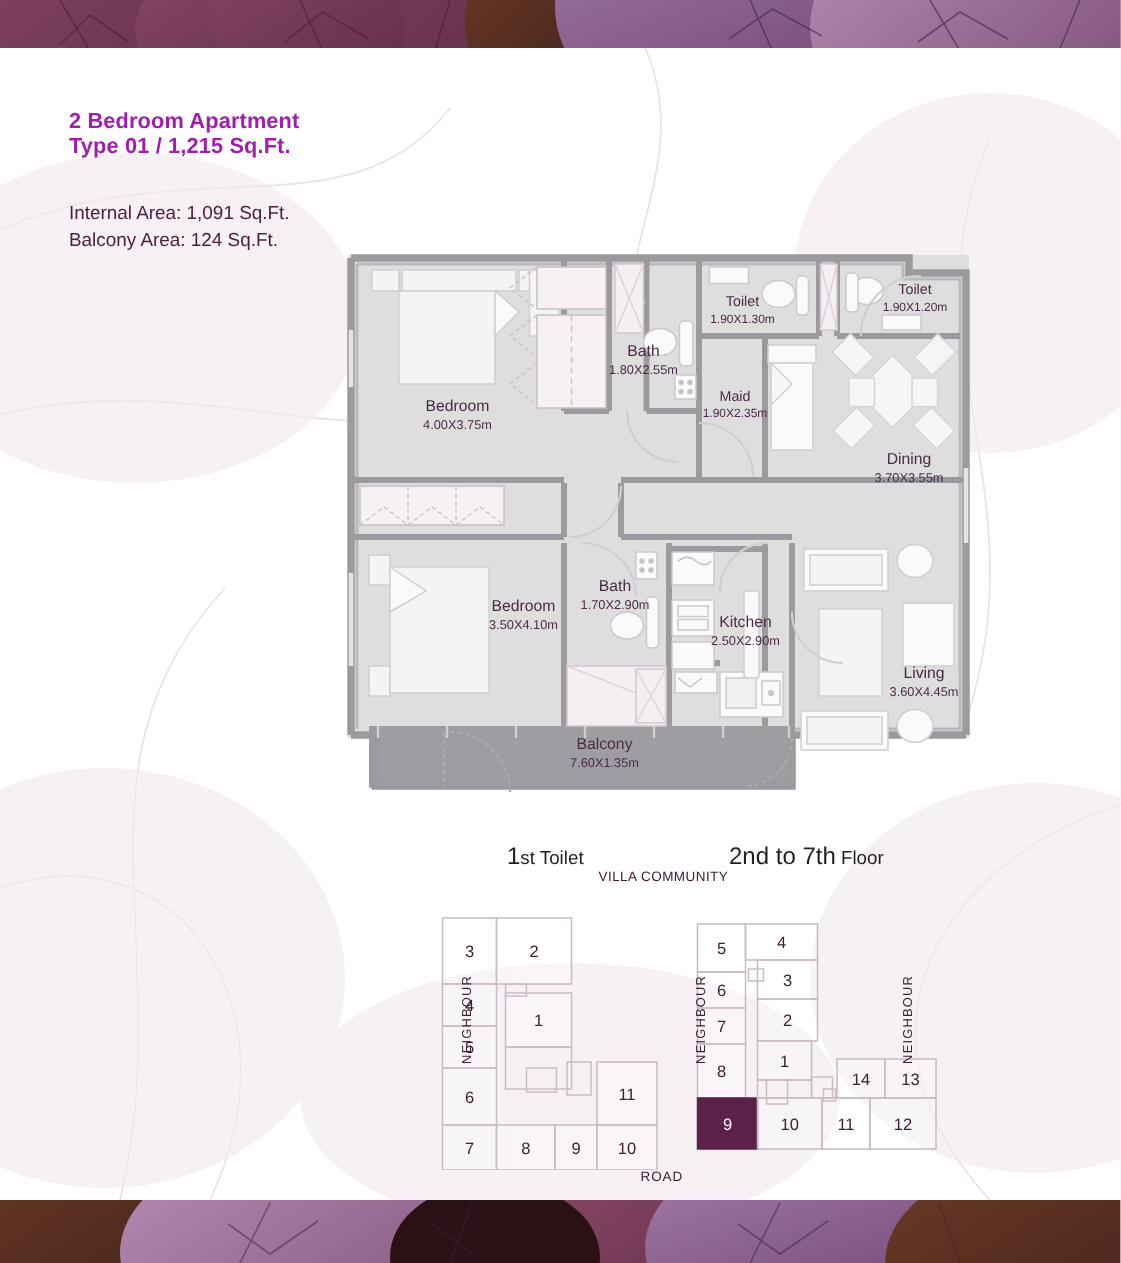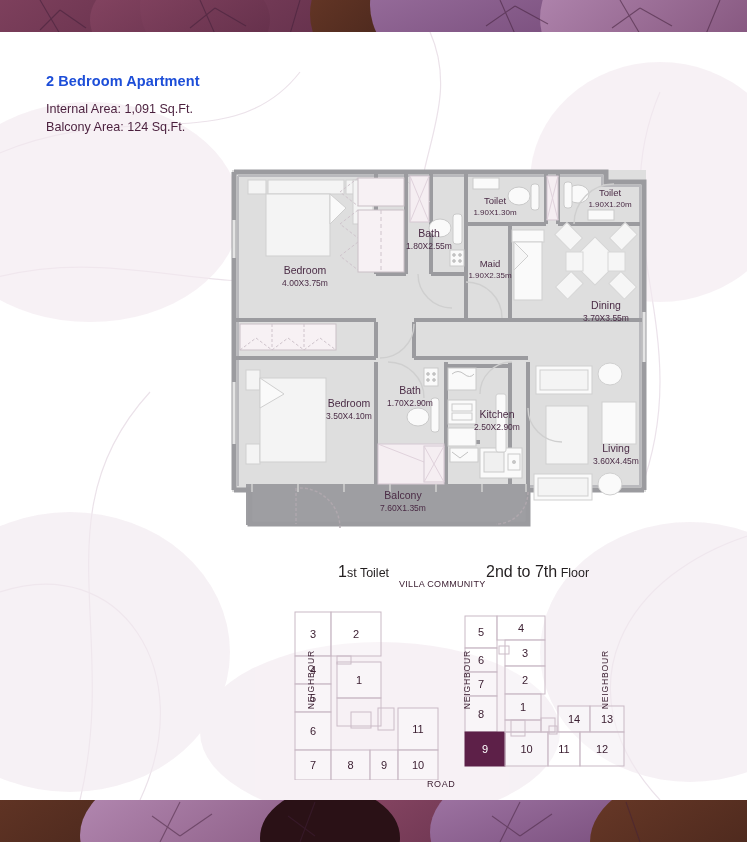--- a/index.html
+++ b/index.html
@@ -36,26 +36,26 @@
     position:absolute; left:0; top:32px; width:747px; height:768px;
     background:linear-gradient(180deg,rgba(255,255,255,0.55) 0%,rgba(255,255,255,0.35) 45%,rgba(255,255,255,0.55) 100%);
     z-index:1;
   }
 
   #content { position:absolute; inset:0; z-index:3; }
 
   
   #titleblock { position:absolute; left:46px; top:73px; }
   .ttl {
-    font-size:14.5px; font-weight:bold; color:#1d4ed8;
+    font-size:14.5px; font-weight:bold; color:#a21caf;
     letter-spacing:0.1px; line-height:17px;
   }
   .sub {
     font-size:12.6px; color:#4a1f3d; line-height:17.5px;
-    margin-top:11px;
+    margin-top:27px;
   }
   .sub div { white-space:nowrap; }
 
   
   #plan { position:absolute; left:228px; top:162px; width:424px; height:378px; }
   #plan svg { display:block; }
 
   
   .floorcap { position:absolute; color:#231f20; white-space:nowrap; }
   .floorcap .big { font-size:16px; }
@@ -179,20 +179,21 @@
       <ellipse cx="690" cy="620" rx="150" ry="130"></ellipse>
       <ellipse cx="380" cy="700" rx="180" ry="90"></ellipse>
     </g>
   </svg>
 </div>
 
 <div id="content">
 
   <div id="titleblock">
     <div class="ttl">2 Bedroom Apartment</div>
+    <div class="ttl">Type 01 / 1,215 Sq.Ft.</div>
     <div class="sub">
       <div>Internal Area: 1,091 Sq.Ft.</div>
       <div>Balcony Area: 124 Sq.Ft.</div>
     </div>
   </div>
 
   <div id="plan">
     <svg width="424" height="378" viewBox="0 0 424 378">
       <g>
 

